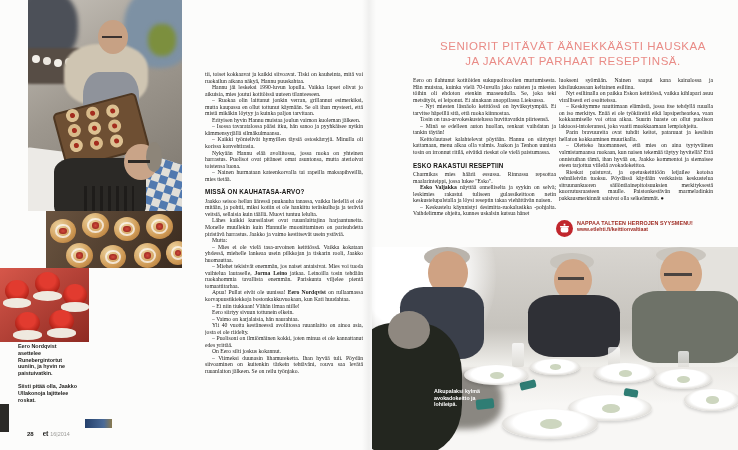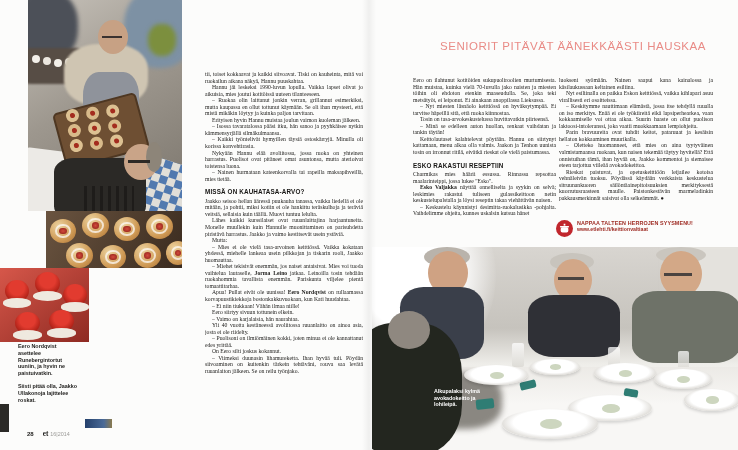--- a/index.html
+++ b/index.html
@@ -229,20 +229,21 @@
       <p class="ind">– Puolisoni on ilmiömäinen kokki, joten minua ei ole kannattanut edes yrittää.</p>
       <p class="ind">On Eero silti joskus kokannut.</p>
       <p class="ind">– Viimeksi duunasin lihamureketta. Ihan hyvää tuli. Pöydän siivoaminen on kuitenkin tärkein tehtäväni, rouva saa levätä ruuanlaiton jälkeen. Se on reilu työnjako.</p>
     </div>
   </div>
 
   <div class="abs" style="left:369px;top:0;width:369px;height:450px;">
 
     <h1 class="headline" style="left:49px;text-align:center;">
       <span>SENIORIT PITÄVÄT ÄÄNEKKÄÄSTI HAUSKAA</span><br>
+      <span>JA JAKAVAT PARHAAT RESEPTINSÄ.</span>
     </h1>
 
     <div class="col" style="left:44px;top:77px;width:143px;height:177px;">
       <p>Eero on ilahtunut kotitöiden sukupuoliroolien murtumisesta. Hän muistaa, kuinka vielä 70-luvulla jako naisten ja miesten töihin oli ehdoton etenkin maaseudulla. Se, joka teki metsätyöt, ei leiponut. Ei ainakaan anoppilassa Lieksassa.</p>
       <p class="ind">– Nyt miesten läsnäolo keittiössä on hyväksytympää. Ei tarvitse häpeillä sitä, että ruoka kiinnostaa.</p>
       <p class="ind">Tosin on tasa-arvokeskustelussa huvittavatkin piirteensä.</p>
       <p class="ind">– Minä se edelleen auton huollan, renkaat vaihdatan ja tankin täytän!</p>
       <p class="ind">Keittolautaset kalahtelevat pöytään. Hannu on siirtynyt kattamaan, menu alkaa olla valmis. Jaakon ja Tenhon uunista tosin on irronnut ritilä, eivätkä rieskat ole vielä paistumassa.</p>
       <h3>ESKO RAKASTUI RESEPTIIN</h3>
       <p>Charmikas mies häärii essussa. Rinnassa repsottaa maalarinteippi, jossa lukee "Esko".</p>

